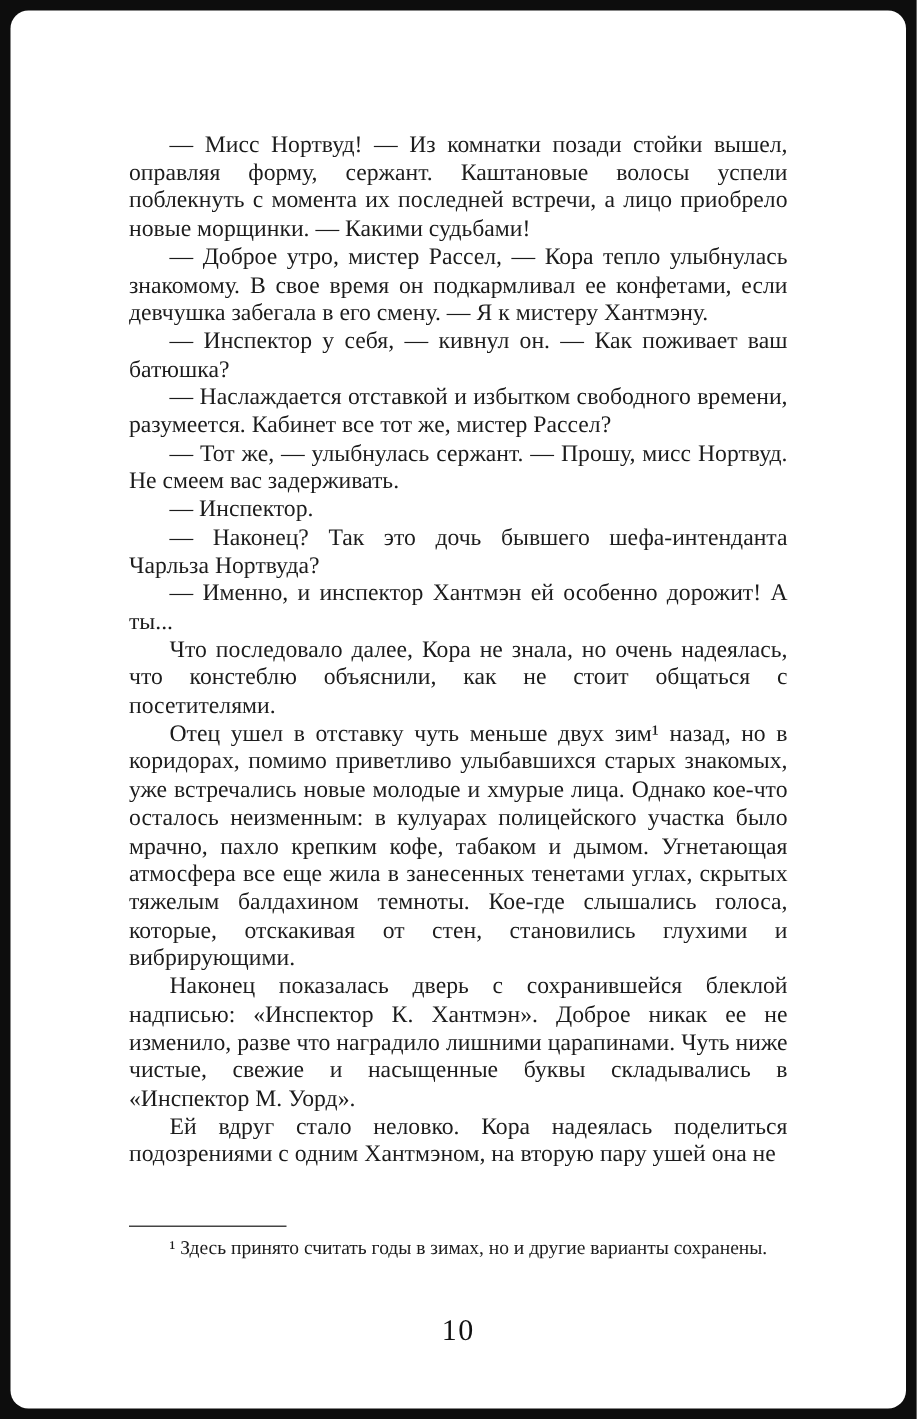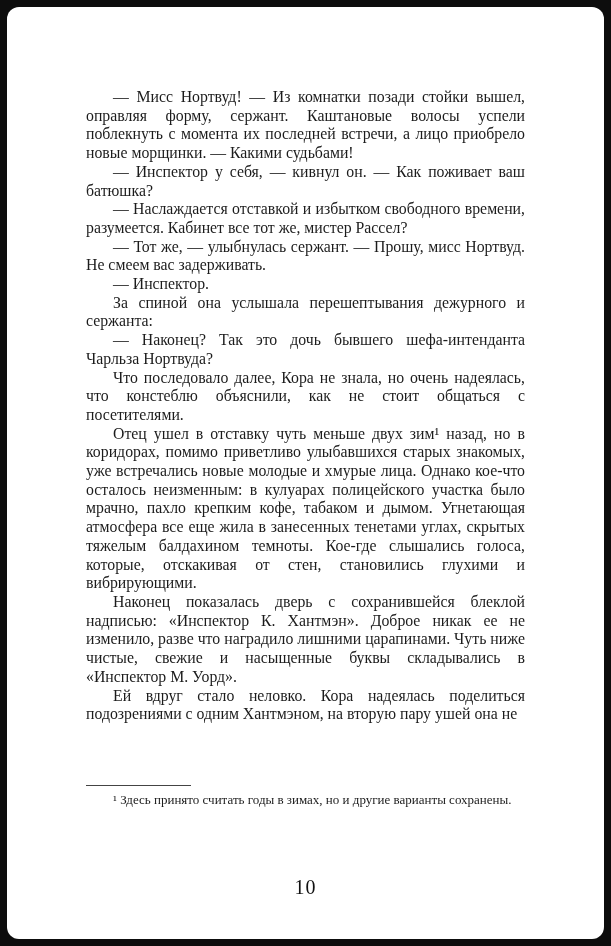--- a/index.html
+++ b/index.html
@@ -34,21 +34,21 @@
     text-indent: 27px;
     font-size: 15.8px;
     line-height: 18.7px;
     text-align: justify;
     color: #1c1c1c;
   }
   .footnote-area {
     position: absolute;
     left: 79px;
     right: 79px;
-    top: 778px;
+    top: 810px;
   }
   .footnote-rule {
     width: 105px;
     height: 0;
     border-top: 1px solid #444;
     margin-bottom: 6px;
   }
   .footnote {
     margin: 0;
     font-size: 13px;
@@ -70,26 +70,27 @@
   }
 </style>
 </head>
 <body>
 
 <div class="screen">
   <div class="page">
 
     <div class="text-block" id="paragraphs">
         <p class="para">— Мисс Нортвуд! — Из комнатки позади стойки вышел, оправляя форму, сержант. Каштановые волосы успели поблекнуть с момента их последней встречи, а лицо приобрело новые морщинки. — Какими судьбами!</p>
+        <p class="para">— Доброе утро, мистер Рассел, — Кора тепло улыбнулась знакомому. В свое время он подкармливал ее конфетами, если девчушка забегала в его смену. — Я к мистеру Хантмэну.</p>
         <p class="para">— Инспектор у себя, — кивнул он. — Как поживает ваш батюшка?</p>
         <p class="para">— Наслаждается отставкой и избытком свободного времени, разумеется. Кабинет все тот же, мистер Рассел?</p>
         <p class="para">— Тот же, — улыбнулась сержант. — Прошу, мисс Нортвуд. Не смеем вас задерживать.</p>
         <p class="para">— Инспектор.</p>
-        <p class="para">За спиной она услышала перешептывания дежурного и сержанта:</p>
         <p class="para">— Наконец? Так это дочь бывшего шефа-интенданта Чарльза Нортвуда?</p>
+        <p class="para">— Именно, и инспектор Хантмэн ей особенно дорожит! А ты...</p>
         <p class="para">Что последовало далее, Кора не знала, но очень надеялась, что констеблю объяснили, как не стоит общаться с посетителями.</p>
         <p class="para">Отец ушел в отставку чуть меньше двух зим¹ назад, но в коридорах, помимо приветливо улыбавшихся старых знакомых, уже встречались новые молодые и хмурые лица. Однако кое-что осталось неизменным: в кулуарах полицейского участка было мрачно, пахло крепким кофе, табаком и дымом. Угнетающая атмосфера все еще жила в занесенных тенетами углах, скрытых тяжелым балдахином темноты. Кое-где слышались голоса, которые, отскакивая от стен, становились глухими и вибрирующими.</p>
         <p class="para">Наконец показалась дверь с сохранившейся блеклой надписью: «Инспектор К. Хантмэн». Доброе никак ее не изменило, разве что наградило лишними царапинами. Чуть ниже чистые, свежие и насыщенные буквы складывались в «Инспектор М. Уорд».</p>
         <p class="para">Ей вдруг стало неловко. Кора надеялась поделиться подозрениями с одним Хантмэном, на вторую пару ушей она не</p>
       </div>
 
     <div class="footnote-area">
       <div class="footnote-rule"></div>
       <p class="footnote">¹ Здесь принято считать годы в зимах, но и другие варианты сохранены.</p>
     </div>

